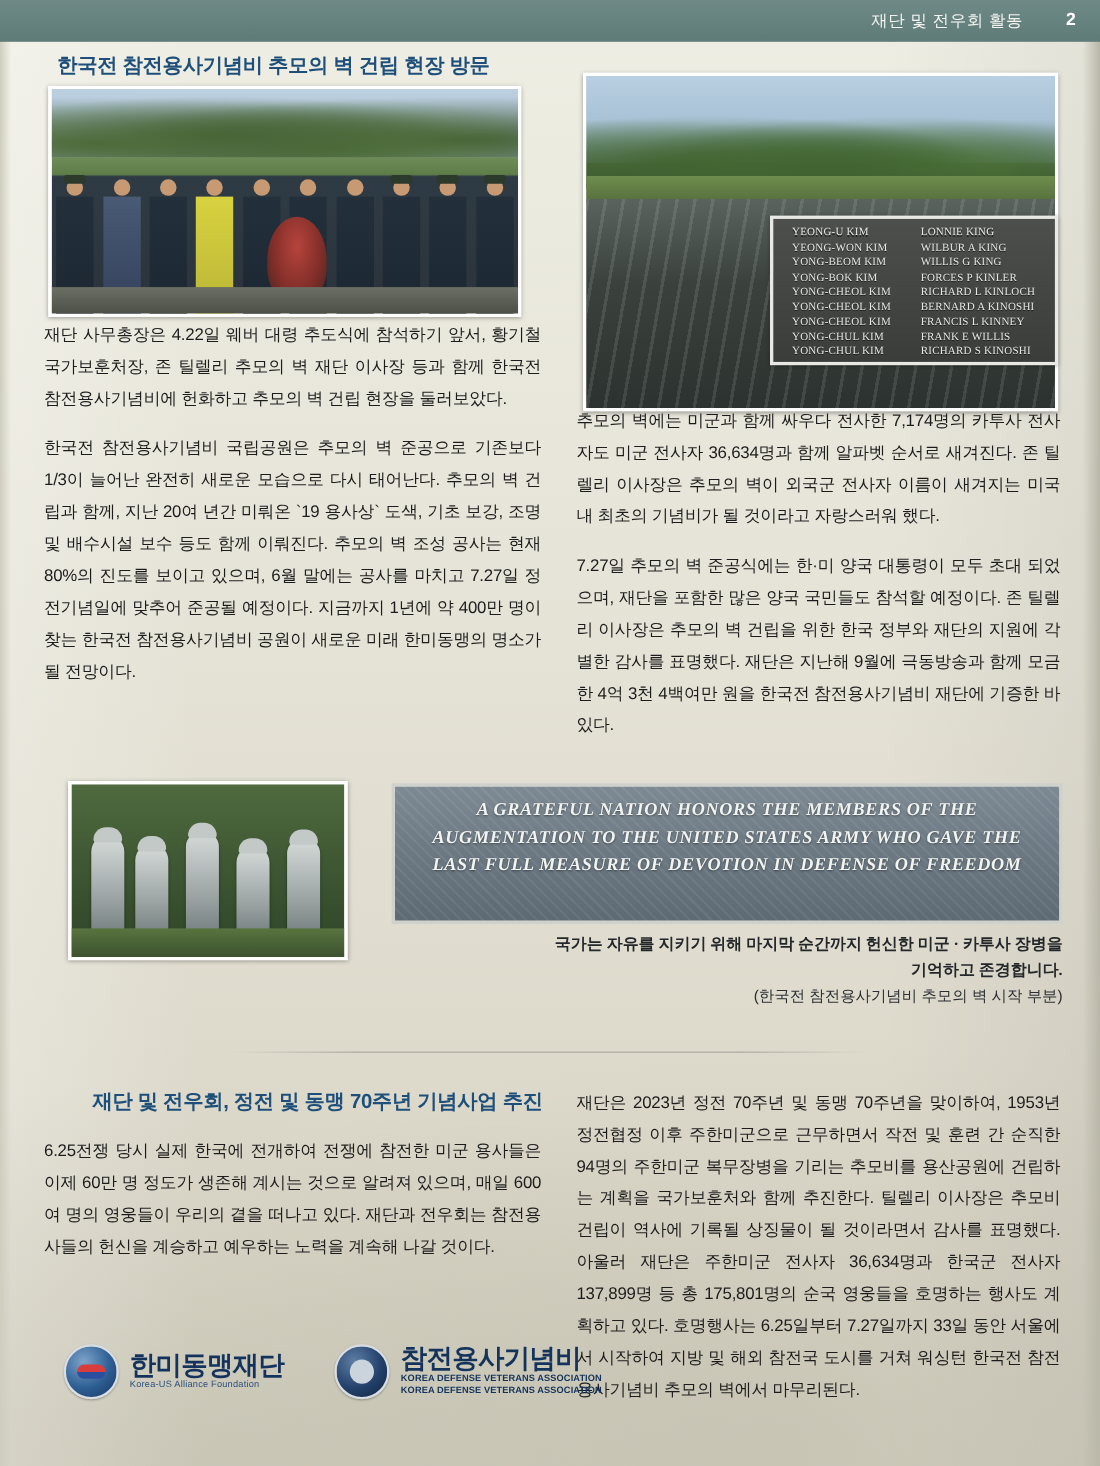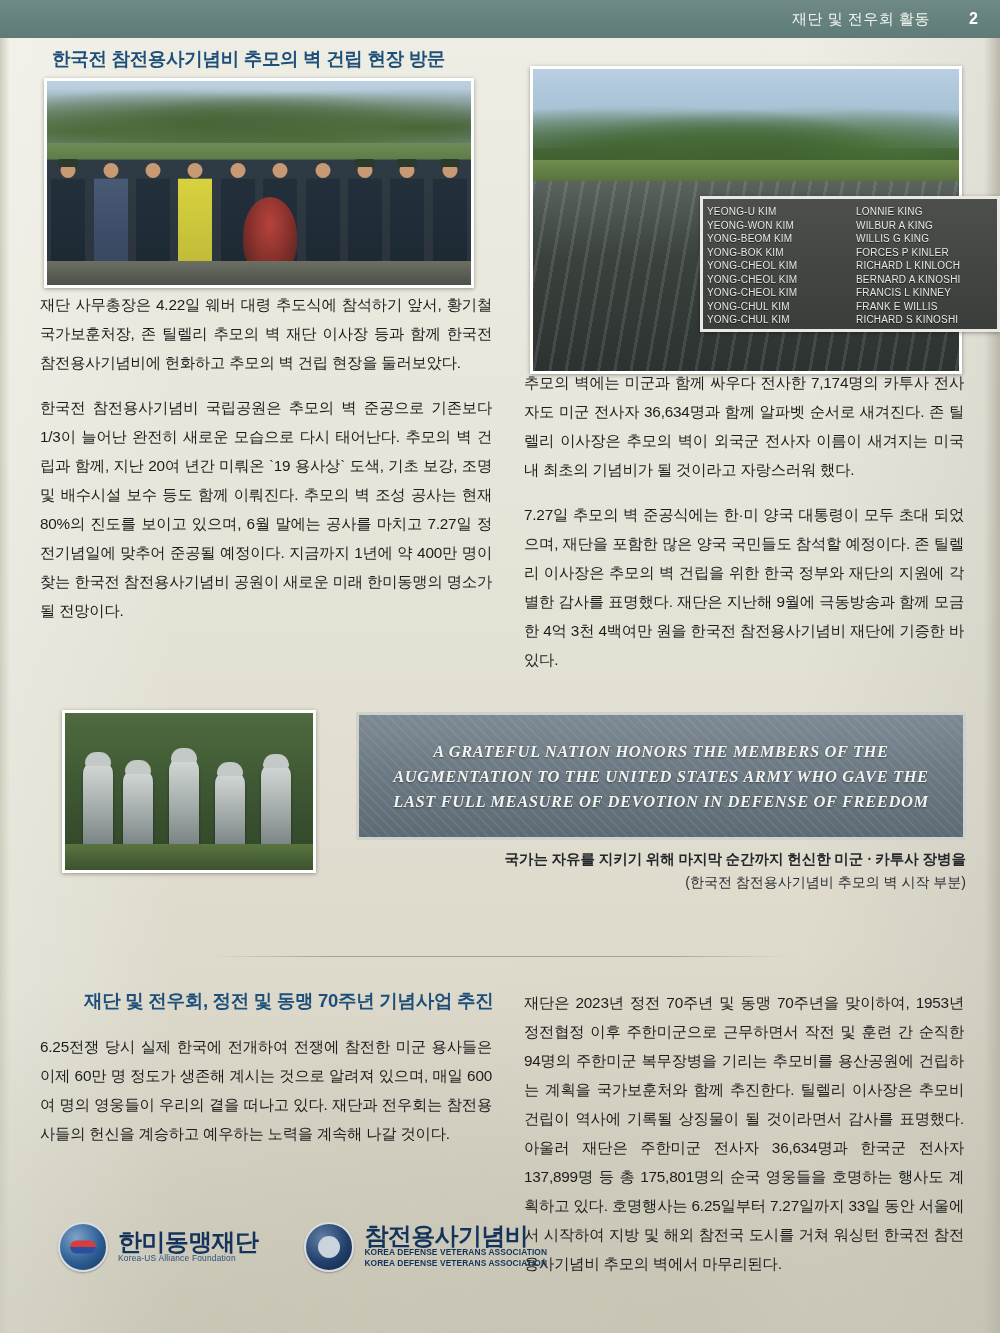--- a/index.html
+++ b/index.html
@@ -165,25 +165,26 @@
     background: linear-gradient(180deg,#5a635d 0%, #3b423e 40%, #2c322f 100%);
   }
   #photo-wall .granite::after {
     content:"";
     position:absolute; inset:0;
     background: repeating-linear-gradient(100deg, rgba(255,255,255,0.10) 0 3px, rgba(255,255,255,0) 3px 16px);
   }
 
   
   #photo-names {
-    left: 700px; top: 196px; width: 300px; height: 136px;
+    left: 700px; top: 196px; width: 262px; height: 136px;
     border: 3px solid #e8e8e4;
     background: linear-gradient(180deg,#4c4f4c 0%, #3a3d3a 100%);
-    padding: 6px 4px;
+    padding: 6px 17px;
     box-sizing: border-box;
+    font-family: Liberation Serif, serif;
   }
   #photo-names .cols {
     display: flex; gap: 12px; height: 100%;
   }
   #photo-names .col {
     flex: 1;
     display: flex; flex-direction: column; justify-content: flex-start;
   }
   #photo-names .nm {
     color: #e6e8e3;
@@ -219,21 +220,21 @@
   }
 
   
   #plaque {
     position: absolute;
     left: 356px; top: 712px; width: 610px; height: 128px;
     border: 3px solid #cfd2cc;
     box-sizing: border-box;
     background: linear-gradient(180deg,#7e8a93 0%, #6d7a84 45%, #5d6a74 100%);
     display: flex;
-    align-items: center;
+    align-items: flex-start;
     justify-content: center;
     padding: 8px 14px;
   }
   #plaque::after {
     content:"";
     position:absolute; inset:0;
     background: repeating-linear-gradient(45deg, rgba(255,255,255,0.06) 0 2px, rgba(255,255,255,0) 2px 7px);
     pointer-events:none;
   }
   #plaque .ptext {
@@ -442,20 +443,21 @@
   <div id="plaque">
     <div class="ptext">
       <div>A GRATEFUL NATION HONORS THE MEMBERS OF THE</div>
       <div>AUGMENTATION TO THE UNITED STATES ARMY WHO GAVE THE</div>
       <div>LAST FULL MEASURE OF DEVOTION IN DEFENSE OF FREEDOM</div>
     </div>
   </div>
 
   <div class="plaque-caption">
     <div class="hand">국가는 자유를 지키기 위해 마지막 순간까지 헌신한 미군 · 카투사 장병을</div>
+    <div class="hand">기억하고 존경합니다.</div>
     <div class="sub">(한국전 참전용사기념비 추모의 벽 시작 부분)</div>
   </div>
 
   <div class="divider"></div>
 
   <div class="sec-title" id="title-bottom">재단 및 전우회, 정전 및 동맹 70주년 기념사업 추진</div>
 
   <div class="col-text" id="text-left-bottom">
     <p>6.25전쟁 당시 실제 한국에 전개하여 전쟁에 참전한 미군 용사들은 이제 60만 명 정도가 생존해 계시는 것으로 알려져 있으며, 매일 600여 명의 영웅들이 우리의 곁을 떠나고 있다. 재단과 전우회는 참전용사들의 헌신을 계승하고 예우하는 노력을 계속해 나갈 것이다.</p>
   </div>

